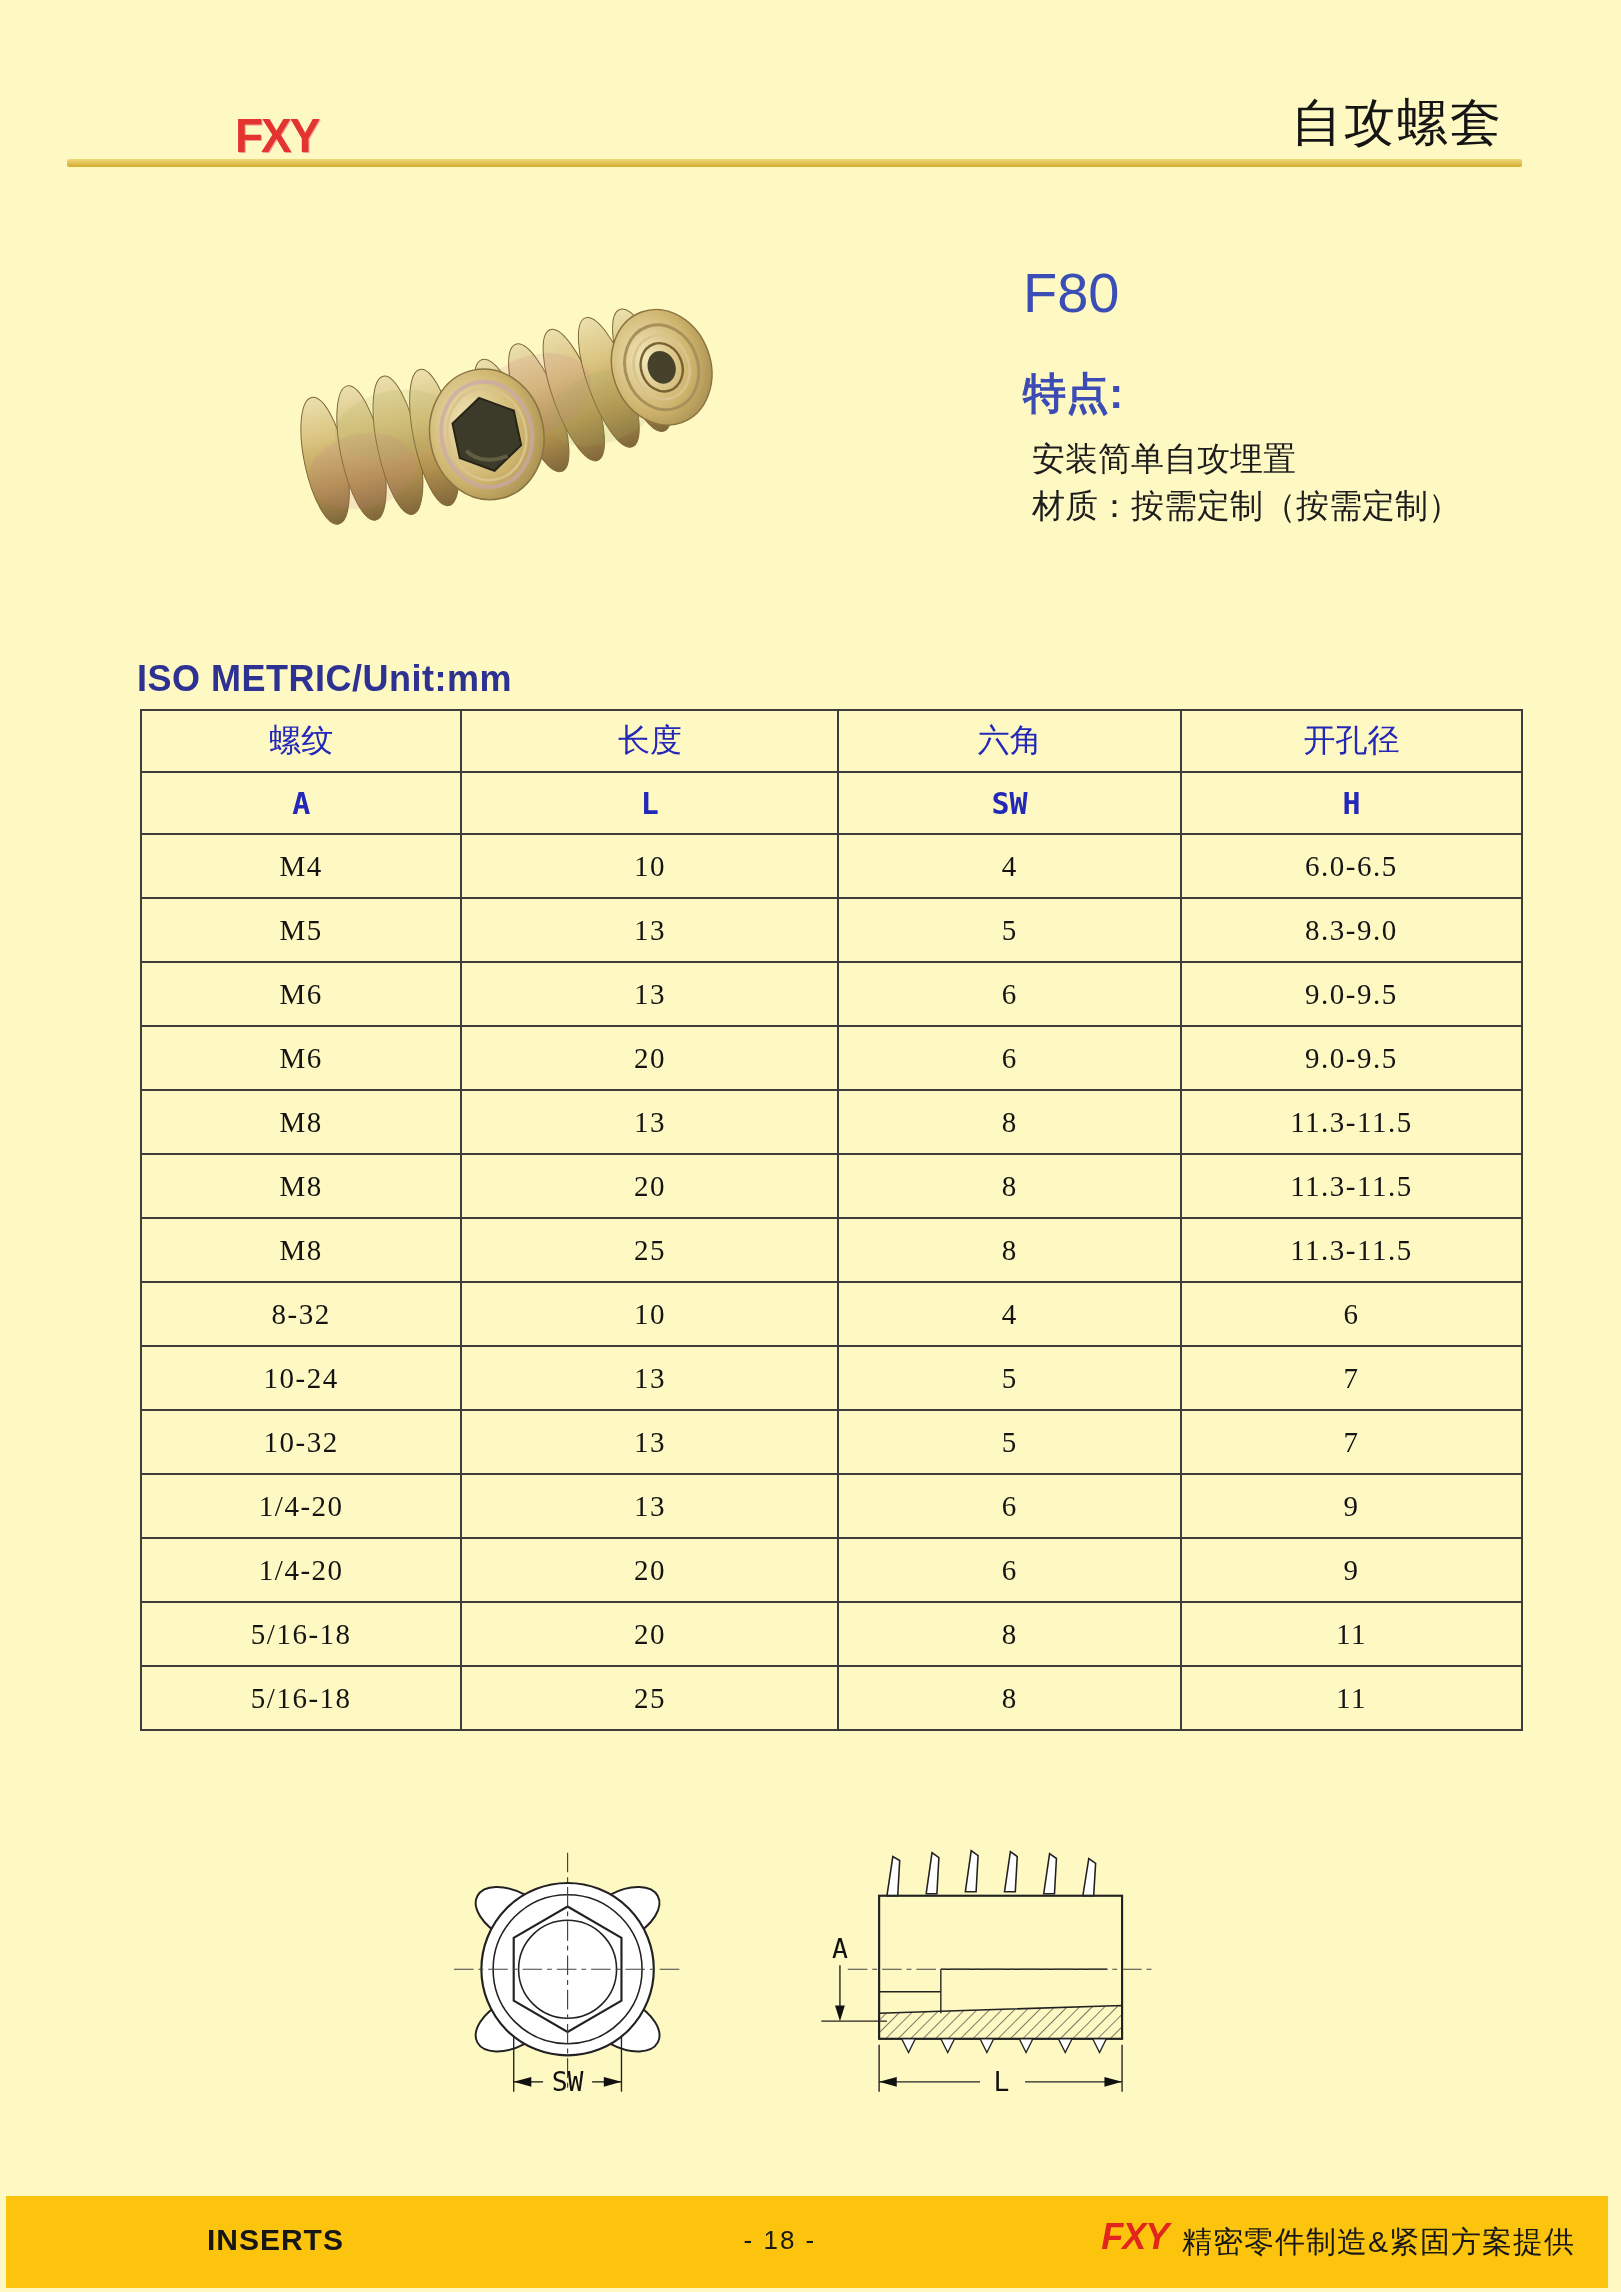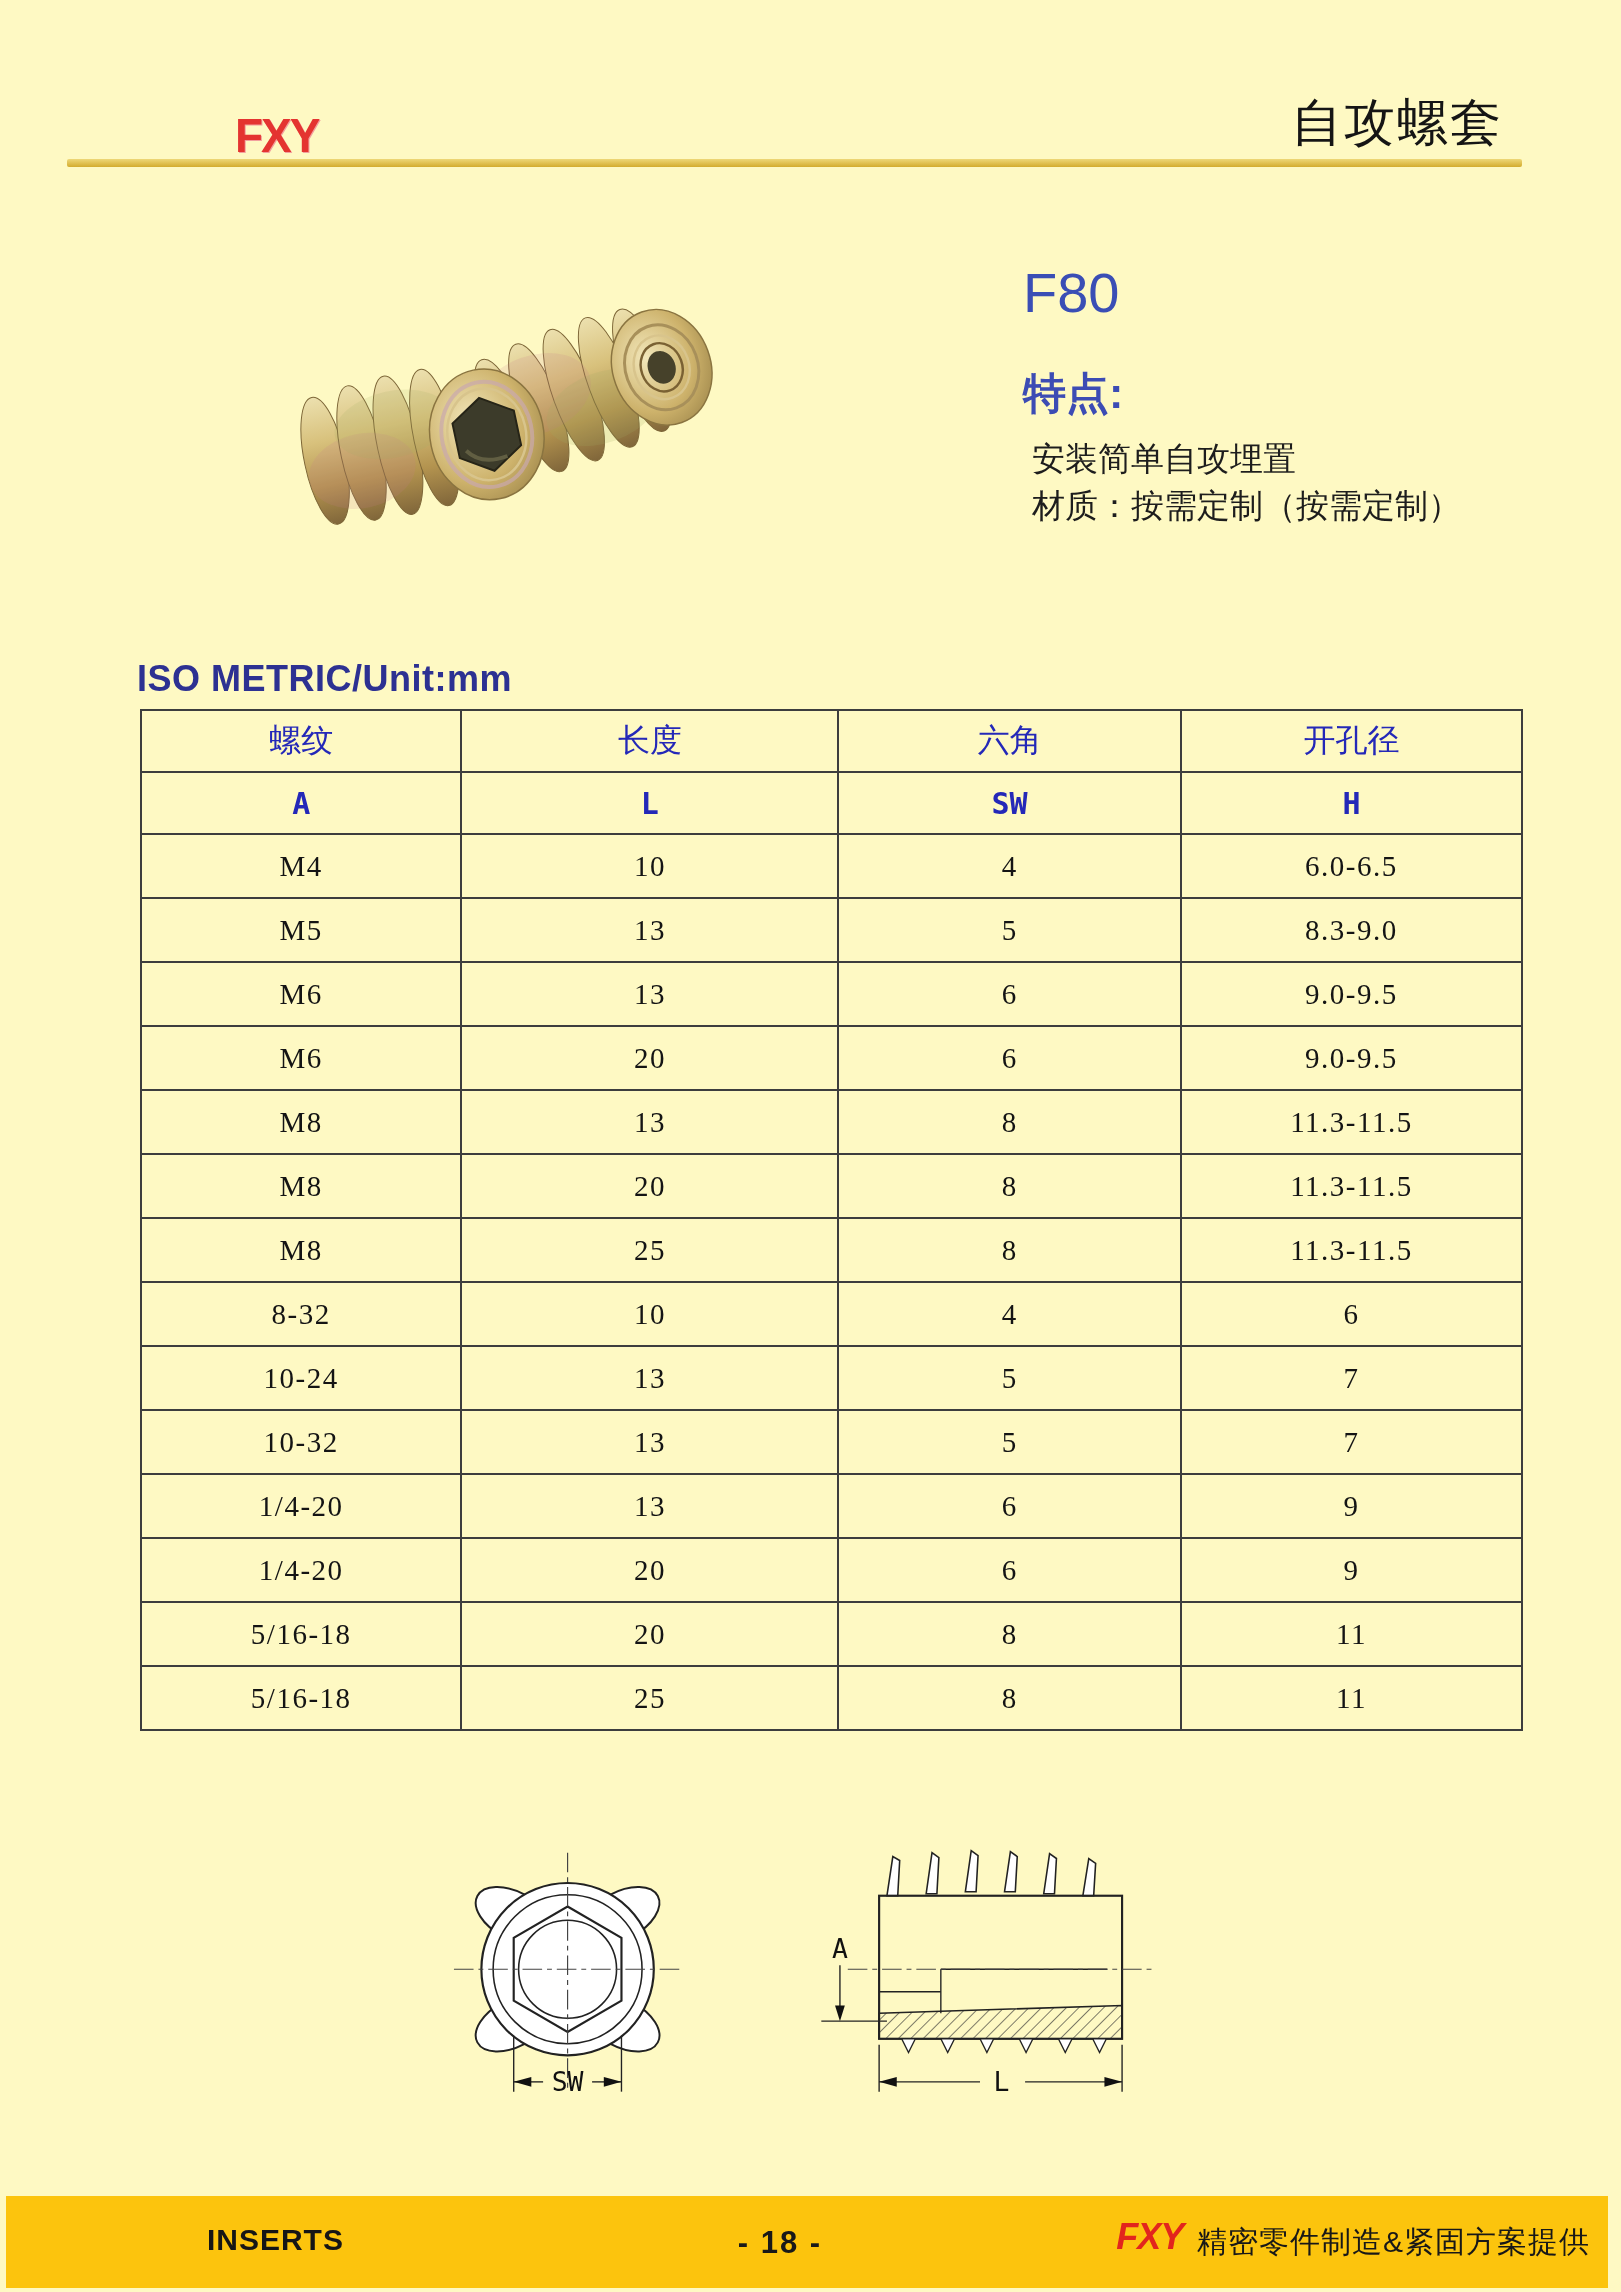--- a/index.html
+++ b/index.html
@@ -65,23 +65,23 @@
   .footer{
     position:absolute;left:5.9px;top:2196px;width:1602px;height:92px;
     background:#fcc40d;
   }
   .footer-inserts{
     position:absolute;left:201px;top:27.4px;
     font-size:30px;font-weight:700;color:#161616;letter-spacing:1px;
   }
   .footer-page{
     position:absolute;left:686px;top:29px;width:176px;text-align:center;
-    font-size:31px;font-weight:700;color:#191919;letter-spacing:2px;
-  }
-  .footer-brand-group{position:absolute;right:18px;top:19.6px;white-space:nowrap;}
+    font-size:26px;font-weight:400;color:#191919;letter-spacing:2px;
+  }
+  .footer-brand-group{position:absolute;right:33px;top:19.6px;white-space:nowrap;}
   .footer-fxy{
     display:inline-block;font-size:36px;font-weight:800;font-style:italic;
     color:#e2251d;letter-spacing:-1px;vertical-align:middle;margin-right:13.7px;
   }
   .footer-slogan{
     display:inline-block;font-size:30px;color:#181818;vertical-align:middle;
     font-weight:500;letter-spacing:1px;position:relative;top:5.9px;
   }
 </style>
 </head>

